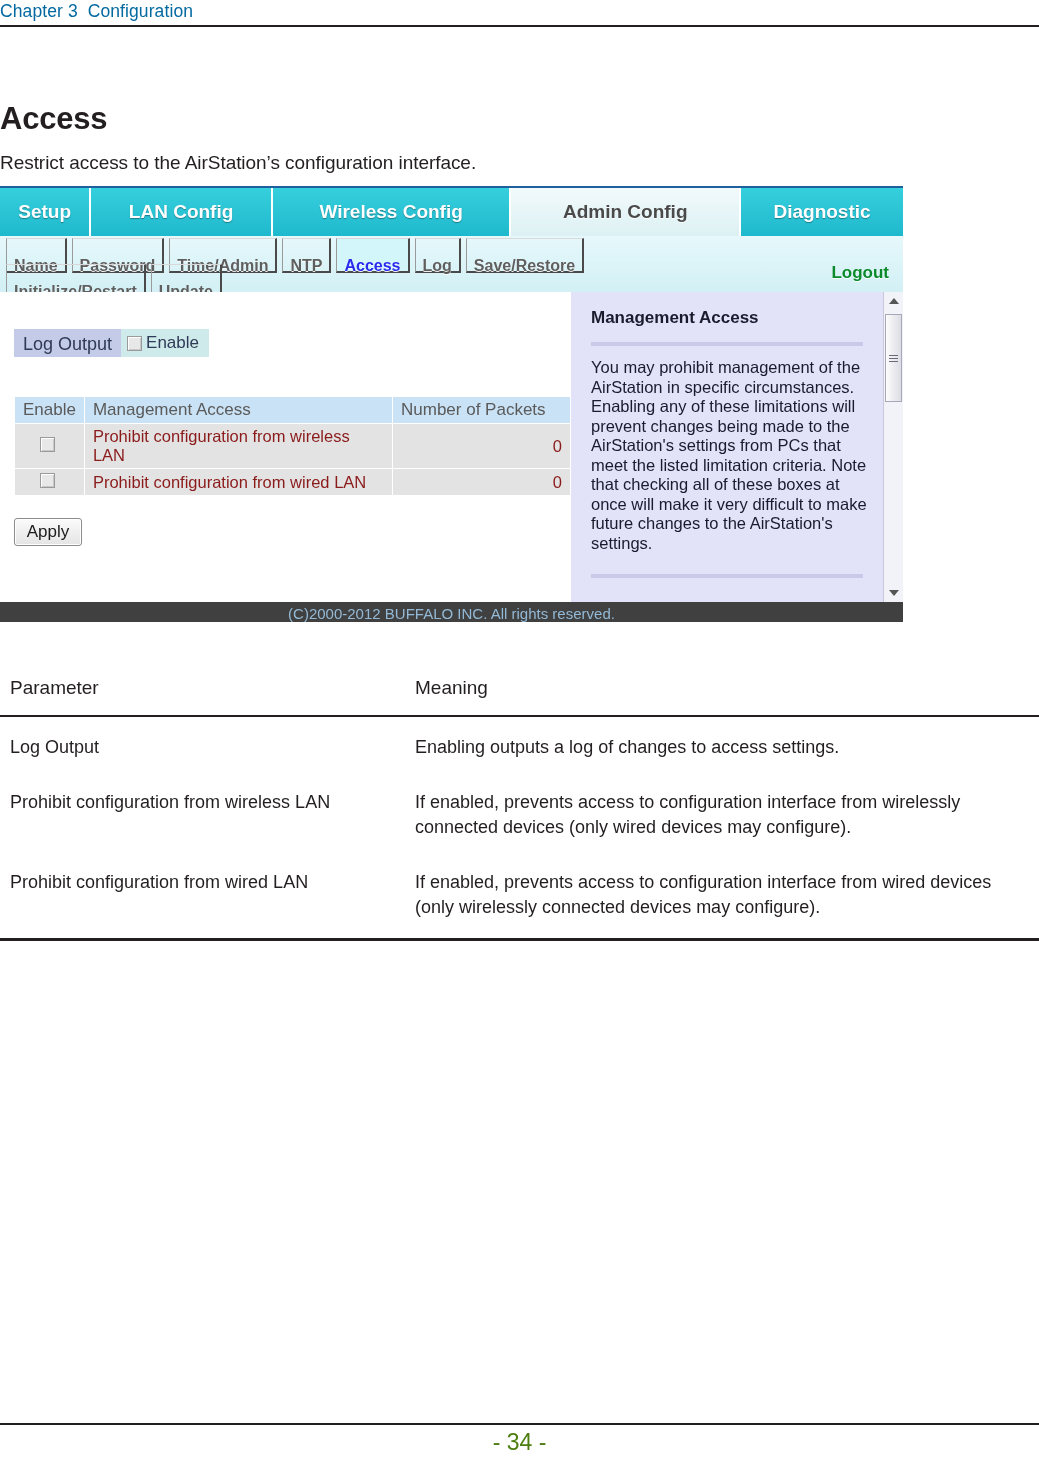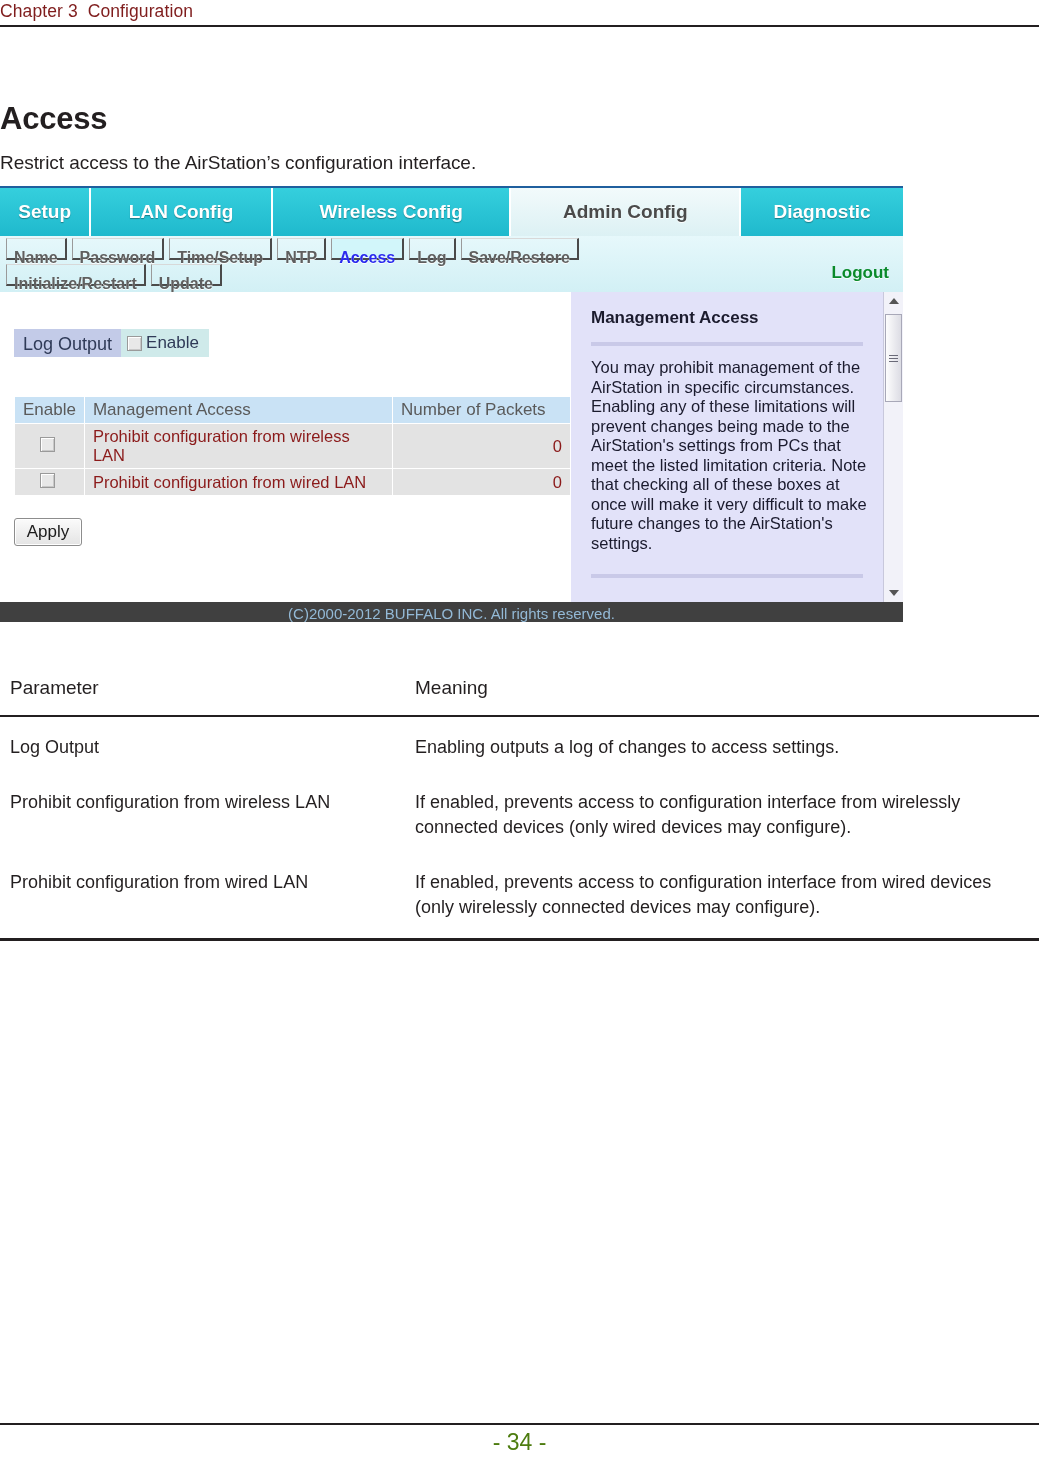--- a/index.html
+++ b/index.html
@@ -21,21 +21,21 @@
     position: absolute;
     left: 0; top: 0;
     width: 1039px;
     height: 28px;
   }
   .page-header-text {
     position: absolute;
     left: 0; top: 1px;
     font-size: 17.5px;
     letter-spacing: 0.1px;
-    color: #7f1d1d;
+    color: #0369a1;
     white-space: pre;
   }
   .page-header-rule {
     position: absolute;
     left: 0; top: 25px;
     width: 1039px;
     height: 2px;
     background: #231f20;
   }
 
@@ -127,21 +127,21 @@
     box-sizing: border-box;
   }
   .subrow {
     display: flex;
     align-items: flex-start;
     height: 26px;
   }
   .subtab {
     height: 22px;
     line-height: 22px;
-    padding: 8px 7px;
+    padding: 16px 7px;
     margin-right: 5px;
     font-size: 16px;
     font-weight: bold;
     color: #5f5f5f;
     text-shadow: 0 1px 0 rgba(255,255,255,0.9);
     border-left: 1px solid #9a9a9a;
     border-right: 2px solid #4a4a4a;
     border-bottom: 2px solid #4a4a4a;
     border-top: 1px solid #d8d8d8;
     background: transparent;
@@ -417,21 +417,21 @@
     <div class="tab" style="width:185px">LAN Config</div>
     <div class="tab" style="width:243px">Wireless Config</div>
     <div class="tab active" style="width:234px">Admin Config</div>
     <div class="tab" style="width:165px">Diagnostic</div>
   </div>
 
   <div class="subtabs">
     <div class="subrow">
       <div class="subtab">Name</div>
       <div class="subtab">Password</div>
-      <div class="subtab">Time/Setup</div>
+      <div class="subtab">Time/Admin</div>
       <div class="subtab">NTP</div>
       <div class="subtab active">Access</div>
       <div class="subtab">Log</div>
       <div class="subtab">Save/Restore</div>
     </div>
     <div class="subrow">
       <div class="subtab">Initialize/Restart</div>
       <div class="subtab">Update</div>
     </div>
     <div class="logout">Logout</div>

